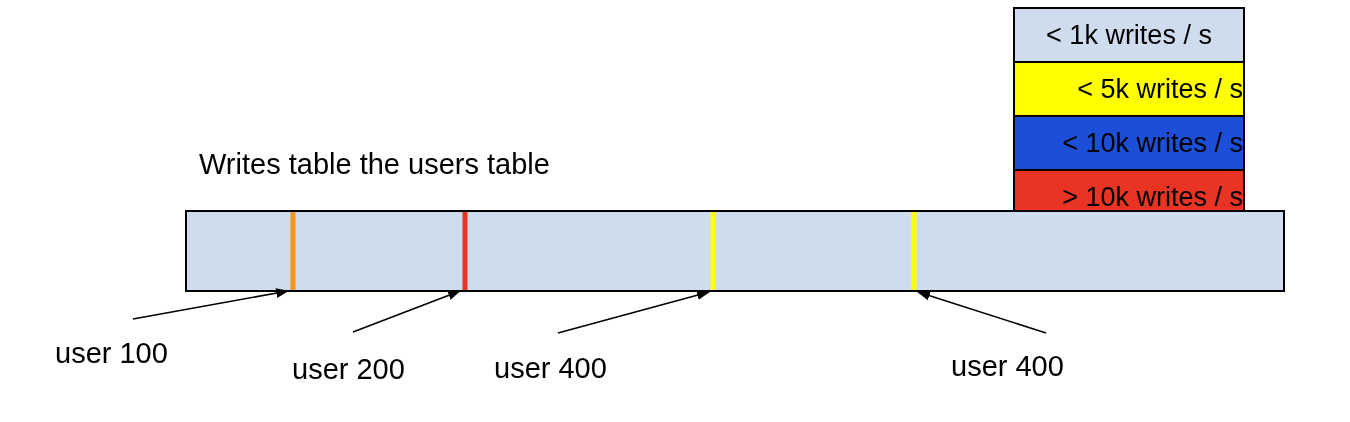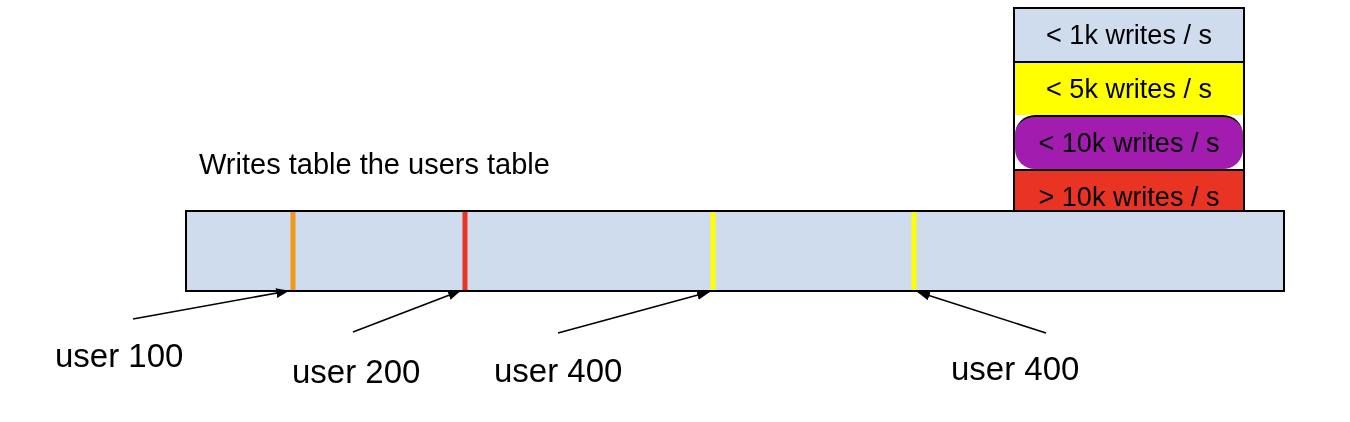--- a/index.html
+++ b/index.html
@@ -39,20 +39,21 @@
     flex: 1 1 0;
     display: flex;
     align-items: center;
     justify-content: center;
     font-size: 27px;
     line-height: 1;
     white-space: nowrap;
   }
   .legend-row + .legend-row {
     border-top: 2px solid #000000;
+    justify-content: flex-end;
   }
   .users-bar {
     position: absolute;
     left: 185px;
     top: 210px;
     width: 1100px;
     height: 82px;
     border: 2px solid #000000;
     box-sizing: border-box;
   }
@@ -66,21 +67,21 @@
   .arrow-layer {
     position: absolute;
     left: 0;
     top: 0;
     width: 1350px;
     height: 422px;
     pointer-events: none;
   }
   .user-label {
     position: absolute;
-    font-size: 33px;
+    font-size: 29px;
     line-height: 1.1;
     white-space: nowrap;
   }
   .pos-u100 { left: 55px;  top: 338px; }
   .pos-u200 { left: 276px; top: 354px; margin-left: 16px; }
   .pos-u300 { left: 494px; top: 353px; }
   .pos-u400 { left: 951px; top: 351px; }
 </style>
 </head>
 <body>
@@ -89,21 +90,21 @@
 
   <div class="diagram-title">Writes table the users table</div>
 
   <div class="legend">
     <div class="legend-row" style="background: rgb(207, 220, 238);">
       <span>&lt; 1k writes / s</span>
     </div>
     <div class="legend-row" style="background: rgb(255, 255, 0);">
       <span>&lt; 5k writes / s</span>
     </div>
-    <div class="legend-row" style="background: #a21caf; border-radius: 20px;">
+    <div class="legend-row" style="background: #1d4ed8;">
       <span>&lt; 10k writes / s</span>
     </div>
     <div class="legend-row" style="background: rgb(233, 51, 35);">
       <span>&gt; 10k writes / s</span>
     </div>
   </div>
 
   <div class="users-bar" style="background: rgb(207, 220, 238);">
     <div class="write-marker" style="left: 9.7%; background: rgb(241, 152, 29);"></div>
     <div class="write-marker" style="left: 25.4%; background: rgb(233, 51, 35);"></div>

